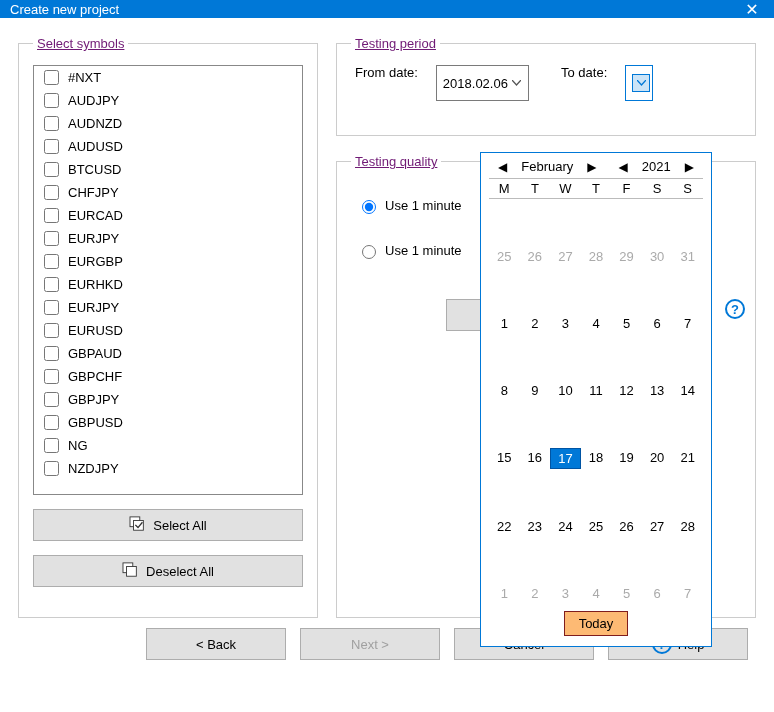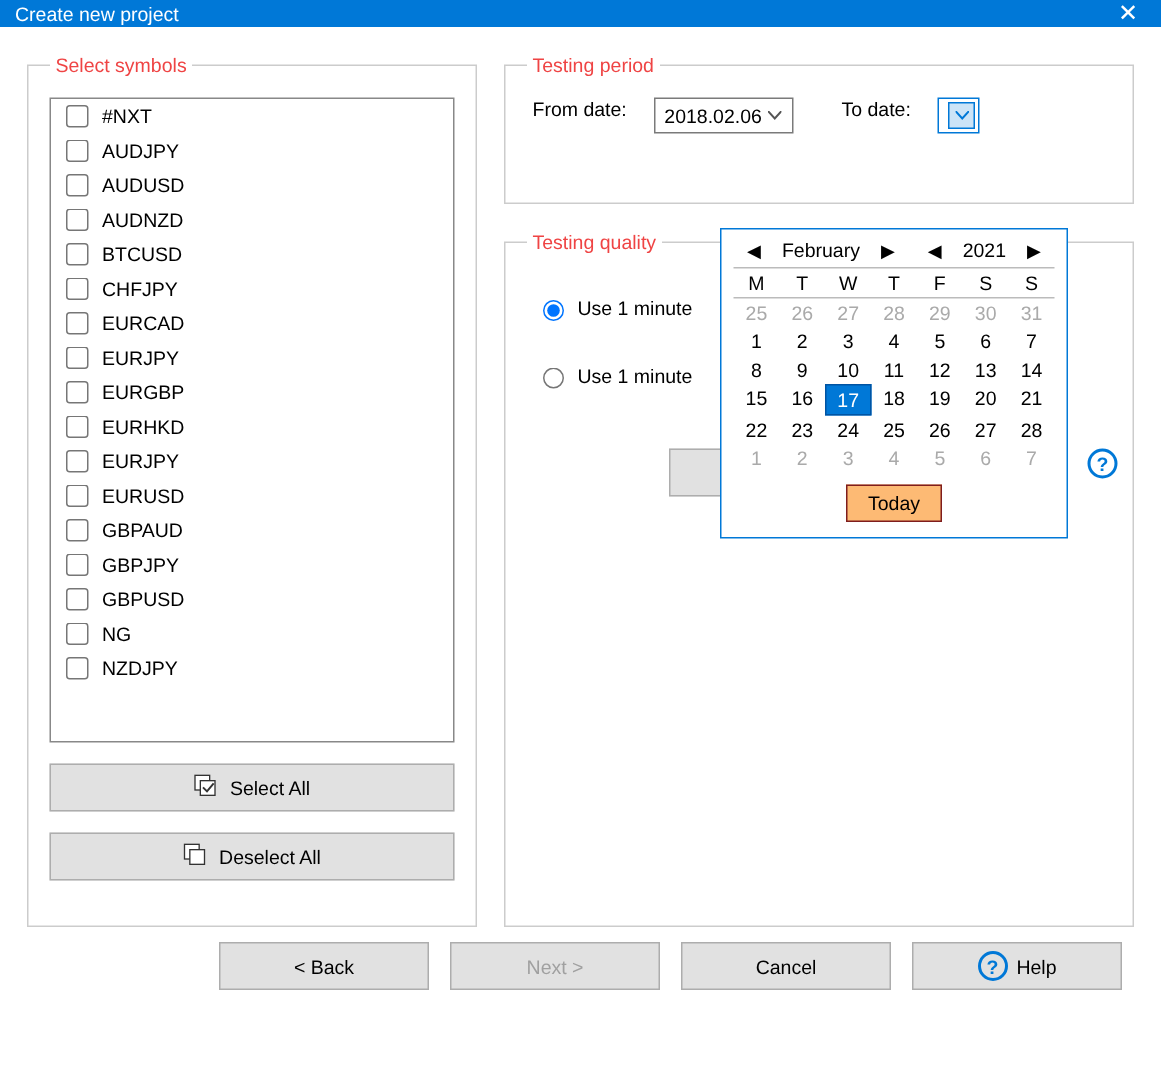--- a/index.html
+++ b/index.html
@@ -38,21 +38,22 @@
       height: 610px;
     }
     fieldset.group {
       border: 1px solid #ccc;
       padding: 10px 14px 14px 14px;
       margin: 0;
       position: relative;
     }
     fieldset.group > legend {
       padding: 0 4px;
-      color: #ef4444;
+      color: #701a75;
+      text-decoration: underline;
     }
     .left-panel {
       width: 300px;
       display: flex;
       flex-direction: column;
     }
     .symbol-list {
       border: 1px solid #888;
       background: #fff;
       height: 430px;
@@ -105,21 +106,21 @@
       padding: 0 4px;
     }
     .date-col {
       flex: 1;
       display: flex;
       flex-direction: row;
       gap: 18px;
     }
     .combo {
       border: 1px solid #7a7a7a;
-      height: 24px;
+      height: 36px;
       display: flex;
       align-items: center;
       justify-content: space-between;
       padding: 0 2px 0 6px;
       background: #fff;
     }
     .combo.active {
       border-color: #0078d7;
     }
     .combo .arrow {
@@ -187,20 +188,21 @@
       padding: 2px 0;
     }
     .cal-days {
       display: grid;
       grid-template-columns: repeat(7, 1fr);
       text-align: center;
     }
     .cal-days span {
       padding: 2px 0;
       cursor: default;
+      margin-top: 48px;
     }
     .cal-days .other {
       color: #aaa;
     }
     .cal-days .sel {
       background: #0078d7;
       color: #fff;
       border: 1px solid #0054a3;
     }
     .today-btn {
@@ -253,28 +255,28 @@
         <label class="symbol-item">
           <input type="checkbox" style="">
           <span>#NXT</span>
         </label>
         <label class="symbol-item">
           <input type="checkbox" style="">
           <span>AUDJPY</span>
         </label>
         <label class="symbol-item">
           <input type="checkbox" style="">
+          <span>AUDNZD</span>
+        </label>
+        <label class="symbol-item">
+          <input type="checkbox" style="">
           <span>AUDUSD</span>
         </label>
         <label class="symbol-item">
           <input type="checkbox" style="">
-          <span>AUDNZD</span>
-        </label>
-        <label class="symbol-item">
-          <input type="checkbox" style="">
           <span>BTCUSD</span>
         </label>
         <label class="symbol-item">
           <input type="checkbox" style="">
           <span>CHFJPY</span>
         </label>
         <label class="symbol-item">
           <input type="checkbox" style="">
           <span>EURCAD</span>
         </label>
@@ -294,20 +296,24 @@
           <input type="checkbox" style="">
           <span>EURJPY</span>
         </label>
         <label class="symbol-item">
           <input type="checkbox" style="">
           <span>EURUSD</span>
         </label>
         <label class="symbol-item">
           <input type="checkbox" style="">
           <span>GBPAUD</span>
+        </label>
+        <label class="symbol-item">
+          <input type="checkbox" style="">
+          <span>GBPCHF</span>
         </label>
         <label class="symbol-item">
           <input type="checkbox" style="">
           <span>GBPJPY</span>
         </label>
         <label class="symbol-item">
           <input type="checkbox" style="">
           <span>GBPUSD</span>
         </label>
         <label class="symbol-item">

